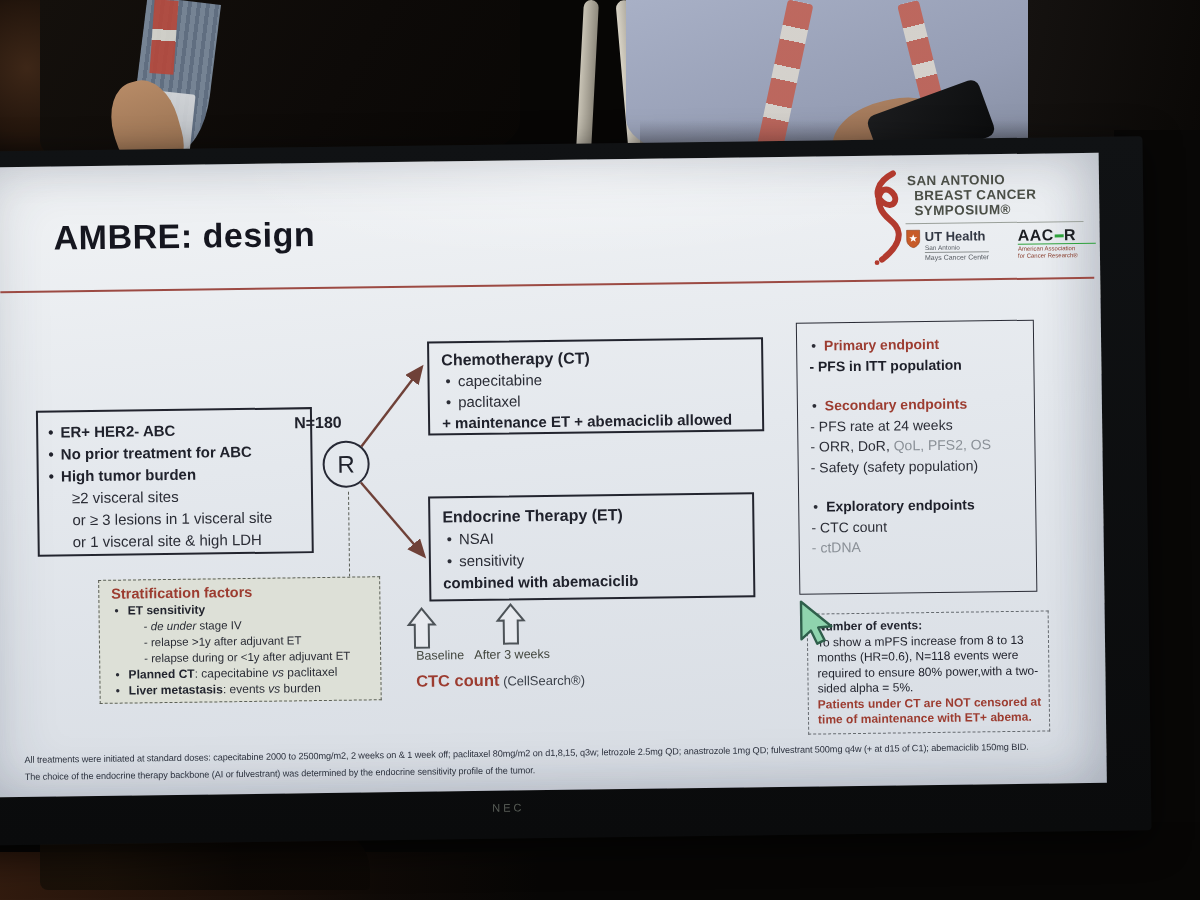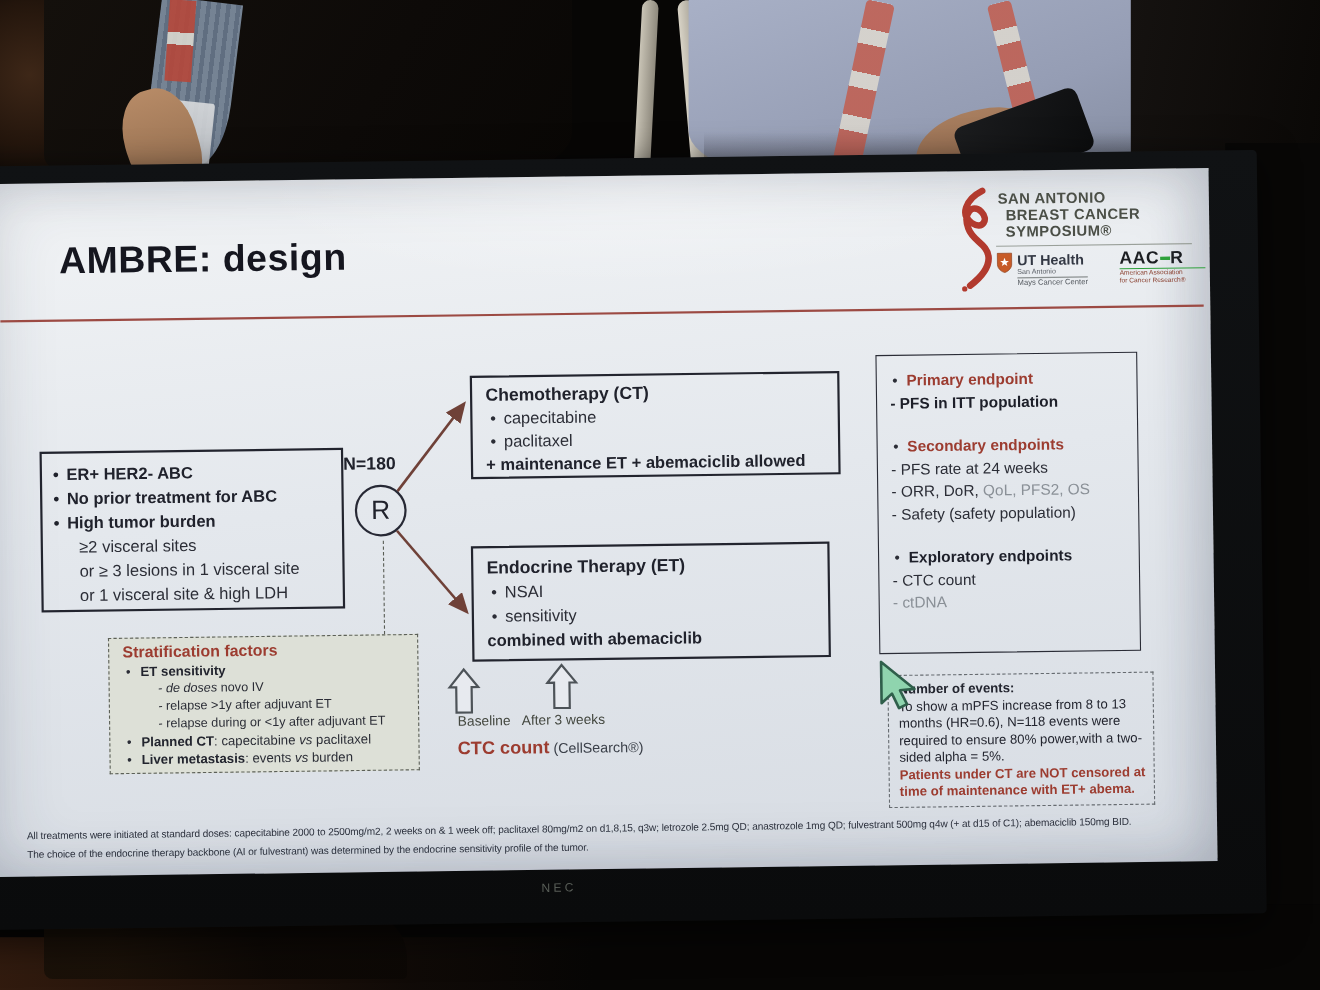--- a/index.html
+++ b/index.html
@@ -73,21 +73,21 @@
   .b-row { display:flex; gap:7px; align-items:flex-start; }
   .blt { flex:0 0 auto; }
 
   
   .elig { left:42px; top:244px; width:276px; height:146px; padding:9px 8px 0 10px;
     font-size:15px; line-height:22px; }
   .elig .b-row { font-weight:bold; }
   .elig .det { padding-left:23px; font-weight:normal; line-height:22px; color:#2b2d36; }
 
   
-  .nlabel { left:318px; top:251px; font-size:16px; font-weight:bold; }
+  .nlabel { left:300px; top:251px; font-size:16px; font-weight:bold; }
   .rcirc { left:328px; top:278px; width:47px; height:47px; border:2px solid #272935; border-radius:50%;
     display:flex; align-items:center; justify-content:center; font-size:24px; color:#20222c; }
 
   
   .chemo { left:434px; top:180px; width:336px; height:94px; padding:6px 10px 0 12px; font-size:15px; line-height:21px; }
   .endo  { left:433px; top:335px; width:326px; height:105px; padding:8px 10px 0 12px; font-size:15px; line-height:22px; }
   .tbox-title { font-weight:bold; font-size:16px; }
   .tbox-note { font-weight:bold; }
   .tbox .b-row { padding-left:4px; color:#2b2d36; }
 
@@ -275,21 +275,21 @@
           </div>
         <div class="tbox-note">combined with abemaciclib</div>
       </div>
 
       <div class="abs strat">
         <div class="strat-title">Stratification factors</div>
         <div class="b-row">
             <span class="blt">•</span>
             <b>ET sensitivity</b>
           </div>
-        <div class="sub"><span>- </span><i>de doses</i><span> novo IV</span></div>
+        <div class="sub"><span>- </span><i>de under</i><span> stage IV</span></div>
         <div class="sub">- relapse &gt;1y after adjuvant ET</div>
         <div class="sub">- relapse during or &lt;1y after adjuvant ET</div>
         <div class="b-row">
             <span class="blt">•</span>
             <span><b>Planned CT</b><span>: capecitabine </span><i>vs</i><span> paclitaxel</span></span>
           </div>
         <div class="b-row">
             <span class="blt">•</span>
             <span><b>Liver metastasis</b><span>: events </span><i>vs</i><span> burden</span></span>
           </div>

